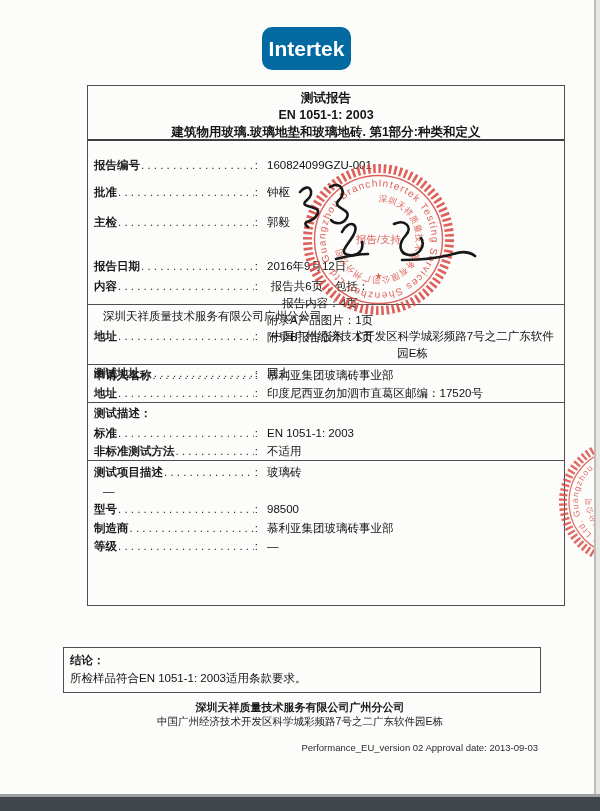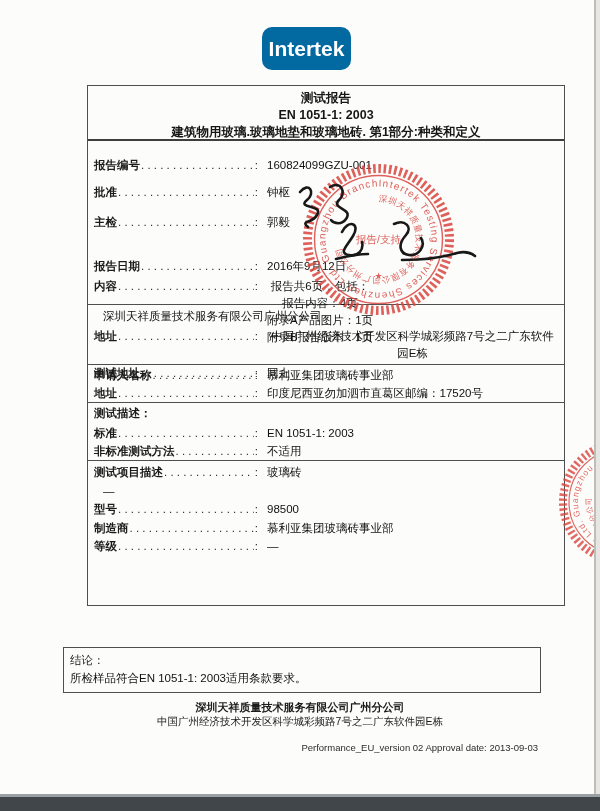--- a/index.html
+++ b/index.html
@@ -55,21 +55,21 @@
 
   .mb10{margin-bottom:10px;} .mb27{margin-bottom:27px;} .mb13{margin-bottom:13px;}
   .mb3{margin-bottom:3px;} .mb2{margin-bottom:2px;} .mb1{margin-bottom:1px;}
   .sec-heading{font-size:11.5px;font-weight:bold;line-height:17px;margin-bottom:3px;color:#1b1b1b;}
 
   
   .conclusion{
     position:absolute;left:63px;top:647px;width:478px;height:46px;
     border:1.5px solid #4f4f4f;box-sizing:border-box;padding:4px 6px 0 6px;
   }
-  .conclusion-heading{font-size:11.5px;font-weight:normal;line-height:17px;margin-bottom:1px;color:#1b1b1b;}
+  .conclusion-heading{font-size:11.5px;font-weight:bold;line-height:17px;margin-bottom:1px;color:#1b1b1b;}
   .conclusion-text{font-size:11.5px;line-height:17px;color:#111;}
 
   
   .footer{position:absolute;left:30px;top:700px;width:540px;text-align:center;}
   .footer-company{font-size:11px;font-weight:bold;line-height:14px;color:#1b1b1b;}
   .footer-address{font-size:10.5px;line-height:14px;color:#1b1b1b;}
   .footer-contact{font-size:10.5px;line-height:14px;color:#1b1b1b;}
   .footer-link{color:#1d5bbf;text-decoration:underline;cursor:pointer;}
   .footer-version{position:absolute;right:57px;top:742px;font-size:9.5px;color:#2b2b2b;text-align:right;}
 

